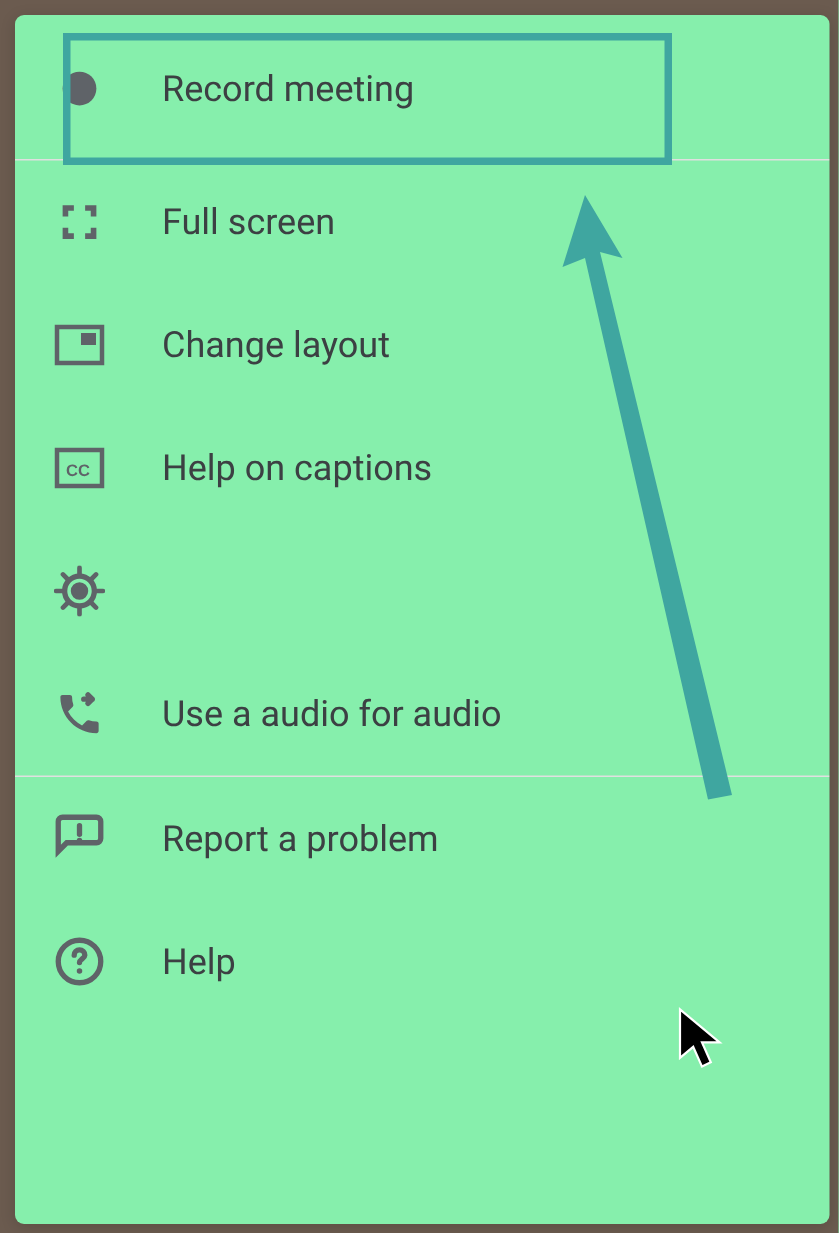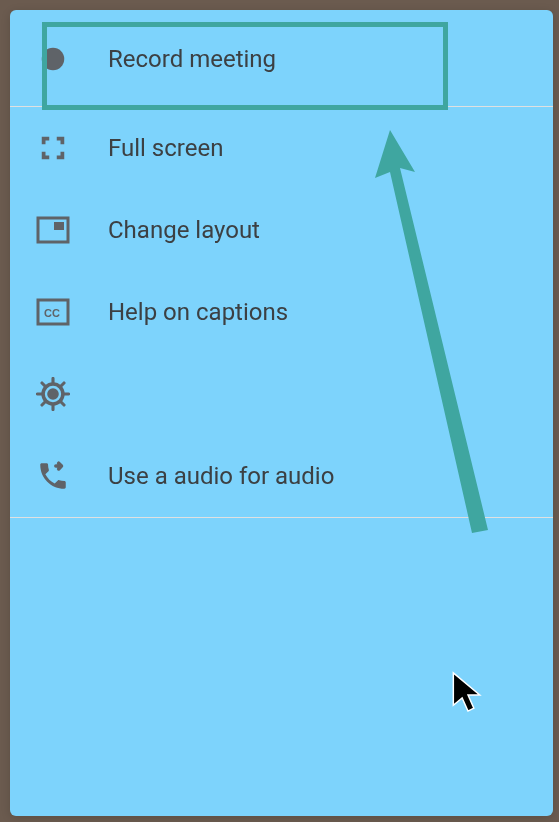--- a/index.html
+++ b/index.html
@@ -13,21 +13,21 @@
       width: 559px;
       height: 822px;
       position: relative;
     }
     .menu-card {
       position: absolute;
       top: 10px;
       left: 10px;
       right: 6px;
       bottom: 6px;
-      background: #7dd3fc;
+      background: #86efac;
       border-radius: 6px;
       box-shadow: 0 2px 10px rgba(0,0,0,0.15);
       overflow: hidden;
     }
     .section {
       padding: 0;
     }
     .divider {
       height: 1px;
       background: #e0e0e0;
@@ -147,20 +147,43 @@
           <path d="M6.62 10.79c1.44 2.83 3.76 5.14 6.59 6.59l2.2-2.2c.27-.27.67-.36 1.02-.24 1.12.37 2.33.57 3.57.57.55 0 1 .45 1 1V20c0 .55-.45 1-1 1-9.39 0-17-7.61-17-17 0-.55.45-1 1-1h3.5c.55 0 1 .45 1 1 0 1.25.2 2.45.57 3.57.11.35.03.74-.25 1.02l-2.2 2.2z"></path>
           <path d="M14 5l4 0m0 0l-2-2m2 2l-2 2" stroke="#5f6368" stroke-width="2.5" fill="none" stroke-linecap="round" stroke-linejoin="round"></path>
         </svg>
       </span>
       <span class="label">Use a audio for audio</span>
     </div>
   </div>
 
   <div class="divider"></div>
 
+  <div class="section">
+    <div class="menu-item">
+      <span class="icon-wrap">
+        <svg width="34" height="34" viewBox="0 0 24 24" fill="none">
+          <path d="M20 2H4c-1.1 0-2 .9-2 2v14l4-4h14c1.1 0 2-.9 2-2V4c0-1.1-.9-2-2-2z" stroke="#5f6368" stroke-width="2.5" fill="none"></path>
+          <line x1="12" y1="6" x2="12" y2="10" stroke="#5f6368" stroke-width="2.5" stroke-linecap="round"></line>
+          <circle cx="12" cy="13" r="1.3" fill="#5f6368"></circle>
+        </svg>
+      </span>
+      <span class="label">Report a problem</span>
+    </div>
+
+    <div class="menu-item">
+      <span class="icon-wrap">
+        <svg width="34" height="34" viewBox="0 0 24 24" fill="none">
+          <circle cx="12" cy="12" r="10" stroke="#5f6368" stroke-width="2.5" fill="none"></circle>
+          <path d="M9.5 9a2.5 2.5 0 015 0c0 1.5-2.5 2-2.5 3.5" stroke="#5f6368" stroke-width="2.5" fill="none" stroke-linecap="round"></path>
+          <circle cx="12" cy="16.5" r="1.3" fill="#5f6368"></circle>
+        </svg>
+      </span>
+      <span class="label">Help</span>
+    </div>
+  </div>
 </div>
 
 <div class="highlight-box"></div>
 
 <div class="arrow-overlay">
   <svg width="160" height="420" viewBox="0 0 160 420">
     <defs>
       <linearGradient id="arrowgrad" x1="0%" y1="0%" x2="0%" y2="100%">
         <stop offset="0%" stop-color="#3fa6a0"></stop>
         <stop offset="100%" stop-color="#3fa6a0"></stop>

